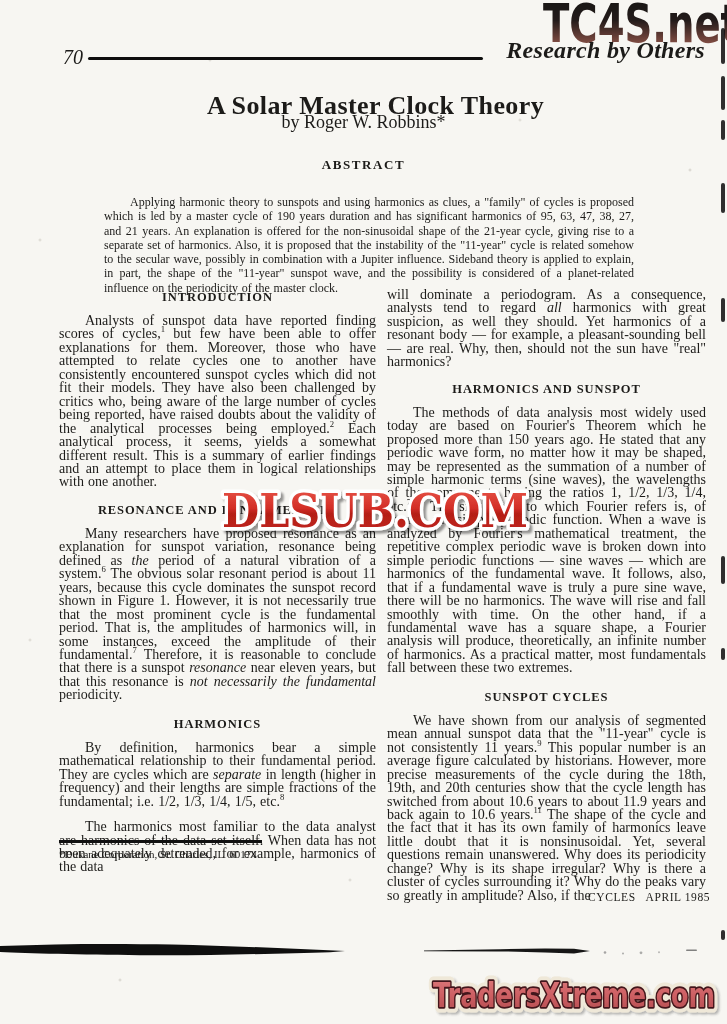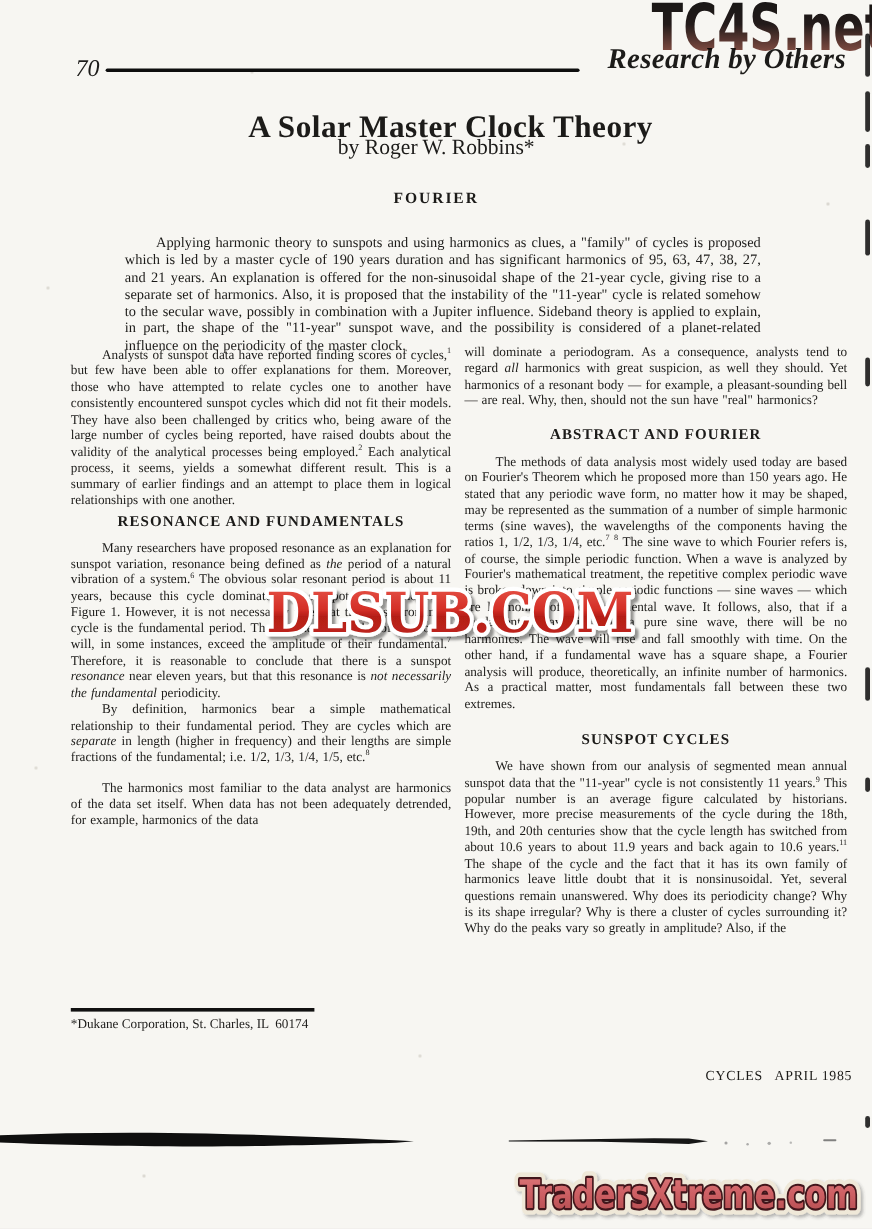--- a/index.html
+++ b/index.html
@@ -24,34 +24,34 @@
   .header-right { left:420px; top:37px; width:285px; text-align:right;
     font-size:24px; font-weight:bold; font-style:italic; letter-spacing:0.3px; }
 
   .title  { left:0; width:727px; top:79px; text-align:center;
     font-size:26px; font-weight:bold; letter-spacing:0.4px; }
   .byline { left:0; width:727px; top:112px; text-align:center;
     font-size:18px; }
 
   .sec-h { font-size:12.5px; font-weight:bold; text-align:center;
     letter-spacing:0.9px; margin:0 0 9px 0; }
-  .para  { font-size:11px; line-height:13.45px; text-align:justify;
+  .para  { font-size:14px; line-height:13.45px; text-align:justify;
     margin:0; word-spacing:0.6px; }
   .para.ind { text-indent:26px; }
   sup { font-size:0.62em; vertical-align:super; line-height:0; }
 
   .abstract-h { left:0; width:727px; top:157px; text-align:center;
     font-size:13px; font-weight:bold; letter-spacing:1.6px; }
   .abstract-p { left:104px; width:530px; top:183px; font-size:12px;
     line-height:14.3px; text-align:justify; text-indent:26px; word-spacing:0.6px; }
 
   .col-left  { left:59px;  width:317px; top:290px; }
   .col-right { left:387px; width:319px; top:288px; }
   .mt13 { margin-top:13px; }
-  .mt14 { margin-top:2px; }
+  .mt14 { margin-top:14px; }
   .mt15 { margin-top:15px;font-family:Liberation Serif, serif; }
   .mt12 { margin-top:12px; }
 
   .footnote-rule { left:59px; top:840px; width:203px; height:2.6px; background:#111; }
   .footnote-text { left:59px; top:848px; font-size:11px; white-space:pre; }
 
   .journal-footer { left:588px; top:891px; font-size:11.5px;
     letter-spacing:0.6px; white-space:pre; }
 
   
@@ -70,34 +70,36 @@
 
 <div class="page">
 
   <div class="abs page-number">70</div>
   <div class="abs header-rule"></div>
   <div class="abs header-right">Research by Others</div>
 
   <h1 class="abs title" style="margin:12px">A Solar Master Clock Theory</h1>
   <div class="abs byline">by Roger W. Robbins*</div>
 
-  <h2 class="abs abstract-h" style="margin:0">FOURIER</h2>
+  <h2 class="abs abstract-h" style="margin:0">ABSTRACT</h2>
   <p class="abs abstract-p">Applying harmonic theory to sunspots and using harmonics as clues, a "family" of cycles is proposed which is led by a master cycle of 190 years duration and has significant harmonics of 95, 63, 47, 38, 27, and 21 years. An explanation is offered for the non-sinusoidal shape of the 21-year cycle, giving rise to a separate set of harmonics. Also, it is proposed that the instability of the "11-year" cycle is related somehow to the secular wave, possibly in combination with a Jupiter influence. Sideband theory is applied to explain, in part, the shape of the "11-year" sunspot wave, and the possibility is considered of a planet-related influence on the periodicity of the master clock.</p>
 
   <div class="abs col-left">
+    <h3 class="sec-h">INTRODUCTION</h3>
     <p class="para ind">Analysts of sunspot data have reported finding scores of cycles,<sup>1</sup> but few have been able to offer explanations for them. Moreover, those who have attempted to relate cycles one to another have consistently encountered sunspot cycles which did not fit their models. They have also been challenged by critics who, being aware of the large number of cycles being reported, have raised doubts about the validity of the analytical processes being employed.<sup>2</sup> Each analytical process, it seems, yields a somewhat different result. This is a summary of earlier findings and an attempt to place them in logical relationships with one another.</p>
     <h3 class="sec-h mt14">RESONANCE AND FUNDAMENTALS</h3>
     <p class="para ind">Many researchers have proposed resonance as an explanation for sunspot variation, resonance being defined as <em>the</em> period of a natural vibration of a system.<sup>6</sup> The obvious solar resonant period is about 11 years, because this cycle dominates the sunspot record shown in Figure 1. However, it is not necessarily true that the most prominent cycle is the fundamental period. That is, the amplitudes of harmonics will, in some instances, exceed the amplitude of their fundamental.<sup>7</sup> Therefore, it is reasonable to conclude that there is a sunspot <em>resonance</em> near eleven years, but that this resonance is <em>not necessarily the fundamental</em> periodicity.</p>
+    <h3 class="sec-h mt15">HARMONICS</h3>
     <p class="para ind">By definition, harmonics bear a simple mathematical relationship to their fundamental period. They are cycles which are <em>separate</em> in length (higher in frequency) and their lengths are simple fractions of the fundamental; i.e. 1/2, 1/3, 1/4, 1/5, etc.<sup>8</sup></p>
     <p class="para ind mt12">The harmonics most familiar to the data analyst are harmonics of the data set itself. When data has not been adequately detrended, for example, harmonics of the data</p>
   </div>
 
   <div class="abs col-right">
     <p class="para">will dominate a periodogram. As a consequence, analysts tend to regard <em>all</em> harmonics with great suspicion, as well they should. Yet harmonics of a resonant body — for example, a pleasant-sounding bell — are real. Why, then, should not the sun have "real" harmonics?</p>
-    <h3 class="sec-h mt13">ABSTRACT AND FOURIER</h3>
+    <h3 class="sec-h mt13">HARMONICS AND SUNSPOT</h3>
     <p class="para ind">The methods of data analysis most widely used today are based on Fourier's Theorem which he proposed more than 150 years ago. He stated that any periodic wave form, no matter how it may be shaped, may be represented as the summation of a number of simple harmonic terms (sine waves), the wavelengths of the components having the ratios 1, 1/2, 1/3, 1/4, etc.<sup>7</sup> <sup>8</sup> The sine wave to which Fourier refers is, of course, the simple periodic function. When a wave is analyzed by Fourier's mathematical treatment, the repetitive complex periodic wave is broken down into simple periodic functions — sine waves — which are harmonics of the fundamental wave. It follows, also, that if a fundamental wave is truly a pure sine wave, there will be no harmonics. The wave will rise and fall smoothly with time. On the other hand, if a fundamental wave has a square shape, a Fourier analysis will produce, theoretically, an infinite number of harmonics. As a practical matter, most fundamentals fall between these two extremes.</p>
     <h3 class="sec-h mt15">SUNSPOT CYCLES</h3>
     <p class="para ind">We have shown from our analysis of segmented mean annual sunspot data that the "11-year" cycle is not consistently 11 years.<sup>9</sup> This popular number is an average figure calculated by historians. However, more precise measurements of the cycle during the 18th, 19th, and 20th centuries show that the cycle length has switched from about 10.6 years to about 11.9 years and back again to 10.6 years.<sup>11</sup> The shape of the cycle and the fact that it has its own family of harmonics leave little doubt that it is nonsinusoidal. Yet, several questions remain unanswered. Why does its periodicity change? Why is its shape irregular? Why is there a cluster of cycles surrounding it? Why do the peaks vary so greatly in amplitude? Also, if the</p>
   </div>
 
   <div class="abs footnote-rule"></div>
   <div class="abs footnote-text">*Dukane Corporation, St. Charles, IL  60174</div>
 
   <div class="abs journal-footer">CYCLES   APRIL 1985</div>
 

